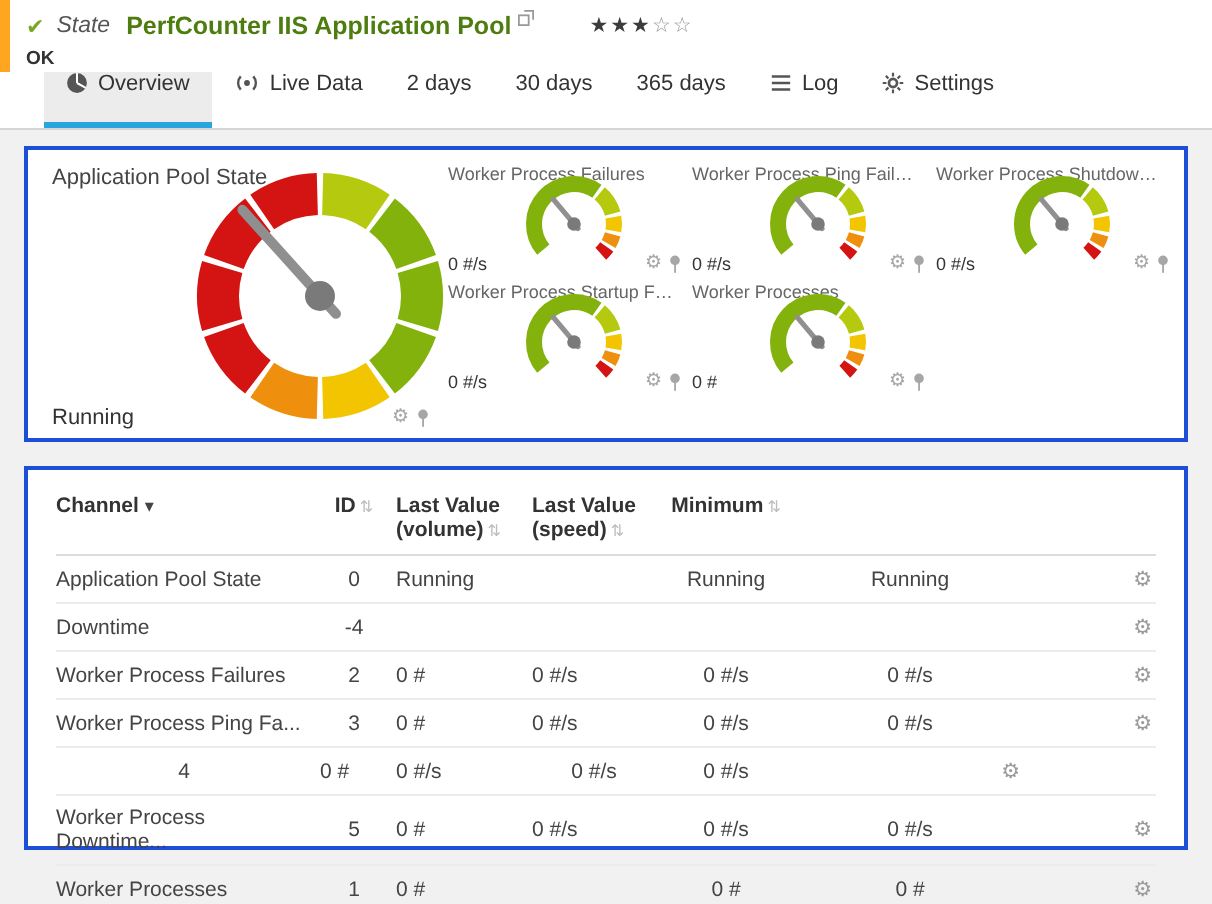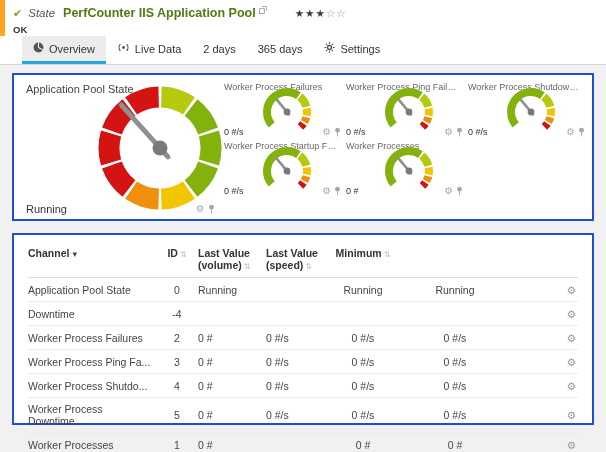--- a/index.html
+++ b/index.html
@@ -16,21 +16,21 @@
   .check{color:#76a823;font-size:11px;font-family:"DejaVu Sans",sans-serif;}
   .entity{font-style:italic;color:#555;font-size:11.5px;margin-left:6px;}
   .sensor-title{font-weight:bold;color:#4d7c0f;font-size:12.5px;margin-left:8px;white-space:nowrap;}
   .popout{margin-left:3px;position:relative;top:-4px;cursor:pointer;}
   .stars{margin-left:28px;font-size:10.5px;letter-spacing:1px;cursor:pointer;white-space:nowrap;font-family:"DejaVu Sans",sans-serif;}
   .stars .f{color:#3c3c3c}
   .stars .e{color:#979797}
   .status-ok{font-size:9.5px;font-weight:bold;color:#333;margin-top:2px;}
   
   .tabs{background:#fff;display:flex;align-items:stretch;height:28px;border-bottom:1px solid #d5d5d5;padding-left:22px;box-sizing:content-box;}
-  .tab{display:flex;align-items:center;gap:5px;padding:0 11px;font-size:11px;color:#333;border-bottom:3px solid transparent;box-sizing:border-box;cursor:pointer;white-space:nowrap;}
+  .tab{display:flex;gap:5px;padding:0 11px;font-size:11px;color:#333;border-bottom:3px solid transparent;box-sizing:border-box;cursor:pointer;white-space:nowrap;}
   .tab.active{background:#ececec;border-bottom-color:#2aa4dc;}
   .tab svg{flex:0 0 auto;}
   
   main{padding:8px 12px;}
   .panel{background:#fff;border:2px solid #1d4ed8;box-sizing:border-box;}
   .gpanel{position:relative;height:148px;margin-bottom:12px;}
   .pg-title{position:absolute;left:12px;top:8px;font-size:11px;color:#444;}
   .big-gauge{position:absolute;left:78px;top:5px;}
   .pg-status{position:absolute;left:12px;top:128px;font-size:11px;color:#333;}
   .pg-icons{position:absolute;left:182px;top:129px;display:flex;align-items:center;gap:3px;}
@@ -89,21 +89,30 @@
     <span><svg width="13" height="11" viewBox="0 0 14 12">
           <circle cx="7" cy="6" r="1.6" fill="#555"></circle>
           <path d="M3.6 2.4a5.2 5.2 0 0 0 0 7.2M10.4 2.4a5.2 5.2 0 0 1 0 7.2" stroke="#555" stroke-width="1.3" fill="none"></path>
         </svg></span>
     <span>Live Data</span>
   </div>
   <div class="tab">
     <span>2 days</span>
   </div>
   <div class="tab">
+    <span>30 days</span>
+  </div>
+  <div class="tab">
     <span>365 days</span>
+  </div>
+  <div class="tab">
+    <span><svg width="11" height="11" viewBox="0 0 12 12">
+          <path d="M1 2.5h10M1 6h10M1 9.5h10" stroke="#555" stroke-width="1.4"></path>
+        </svg></span>
+    <span>Log</span>
   </div>
   <div class="tab">
     <span><svg width="11" height="11" viewBox="0 0 12 12">
           <circle cx="6" cy="6" r="2.2" fill="none" stroke="#555" stroke-width="1.5"></circle>
           <path d="M6 0.4v2M6 9.6v2M0.4 6h2M9.6 6h2M2.1 2.1l1.4 1.4M8.5 8.5l1.4 1.4M9.9 2.1L8.5 3.5M3.5 8.5L2.1 9.9" stroke="#555" stroke-width="1.2"></path>
         </svg></span>
     <span>Settings</span>
   </div>
 </nav>
 
@@ -304,21 +313,20 @@
       <div>Worker Process Ping Fa...</div>
       <div class="r">3</div>
       <div>0 #</div>
       <div>0 #/s</div>
       <div class="r">0 #/s</div>
       <div class="r">0 #/s</div>
       <div class="rowgear">⚙</div>
     </div>
 
     <div class="tgrid trow">
-      <div>Worker Process Shutdo...</div>
       <div class="r">4</div>
       <div>0 #</div>
       <div>0 #/s</div>
       <div class="r">0 #/s</div>
       <div class="r">0 #/s</div>
       <div class="rowgear">⚙</div>
     </div>
 
     <div class="tgrid trow">
       <div>Worker Process Downtime...</div>

